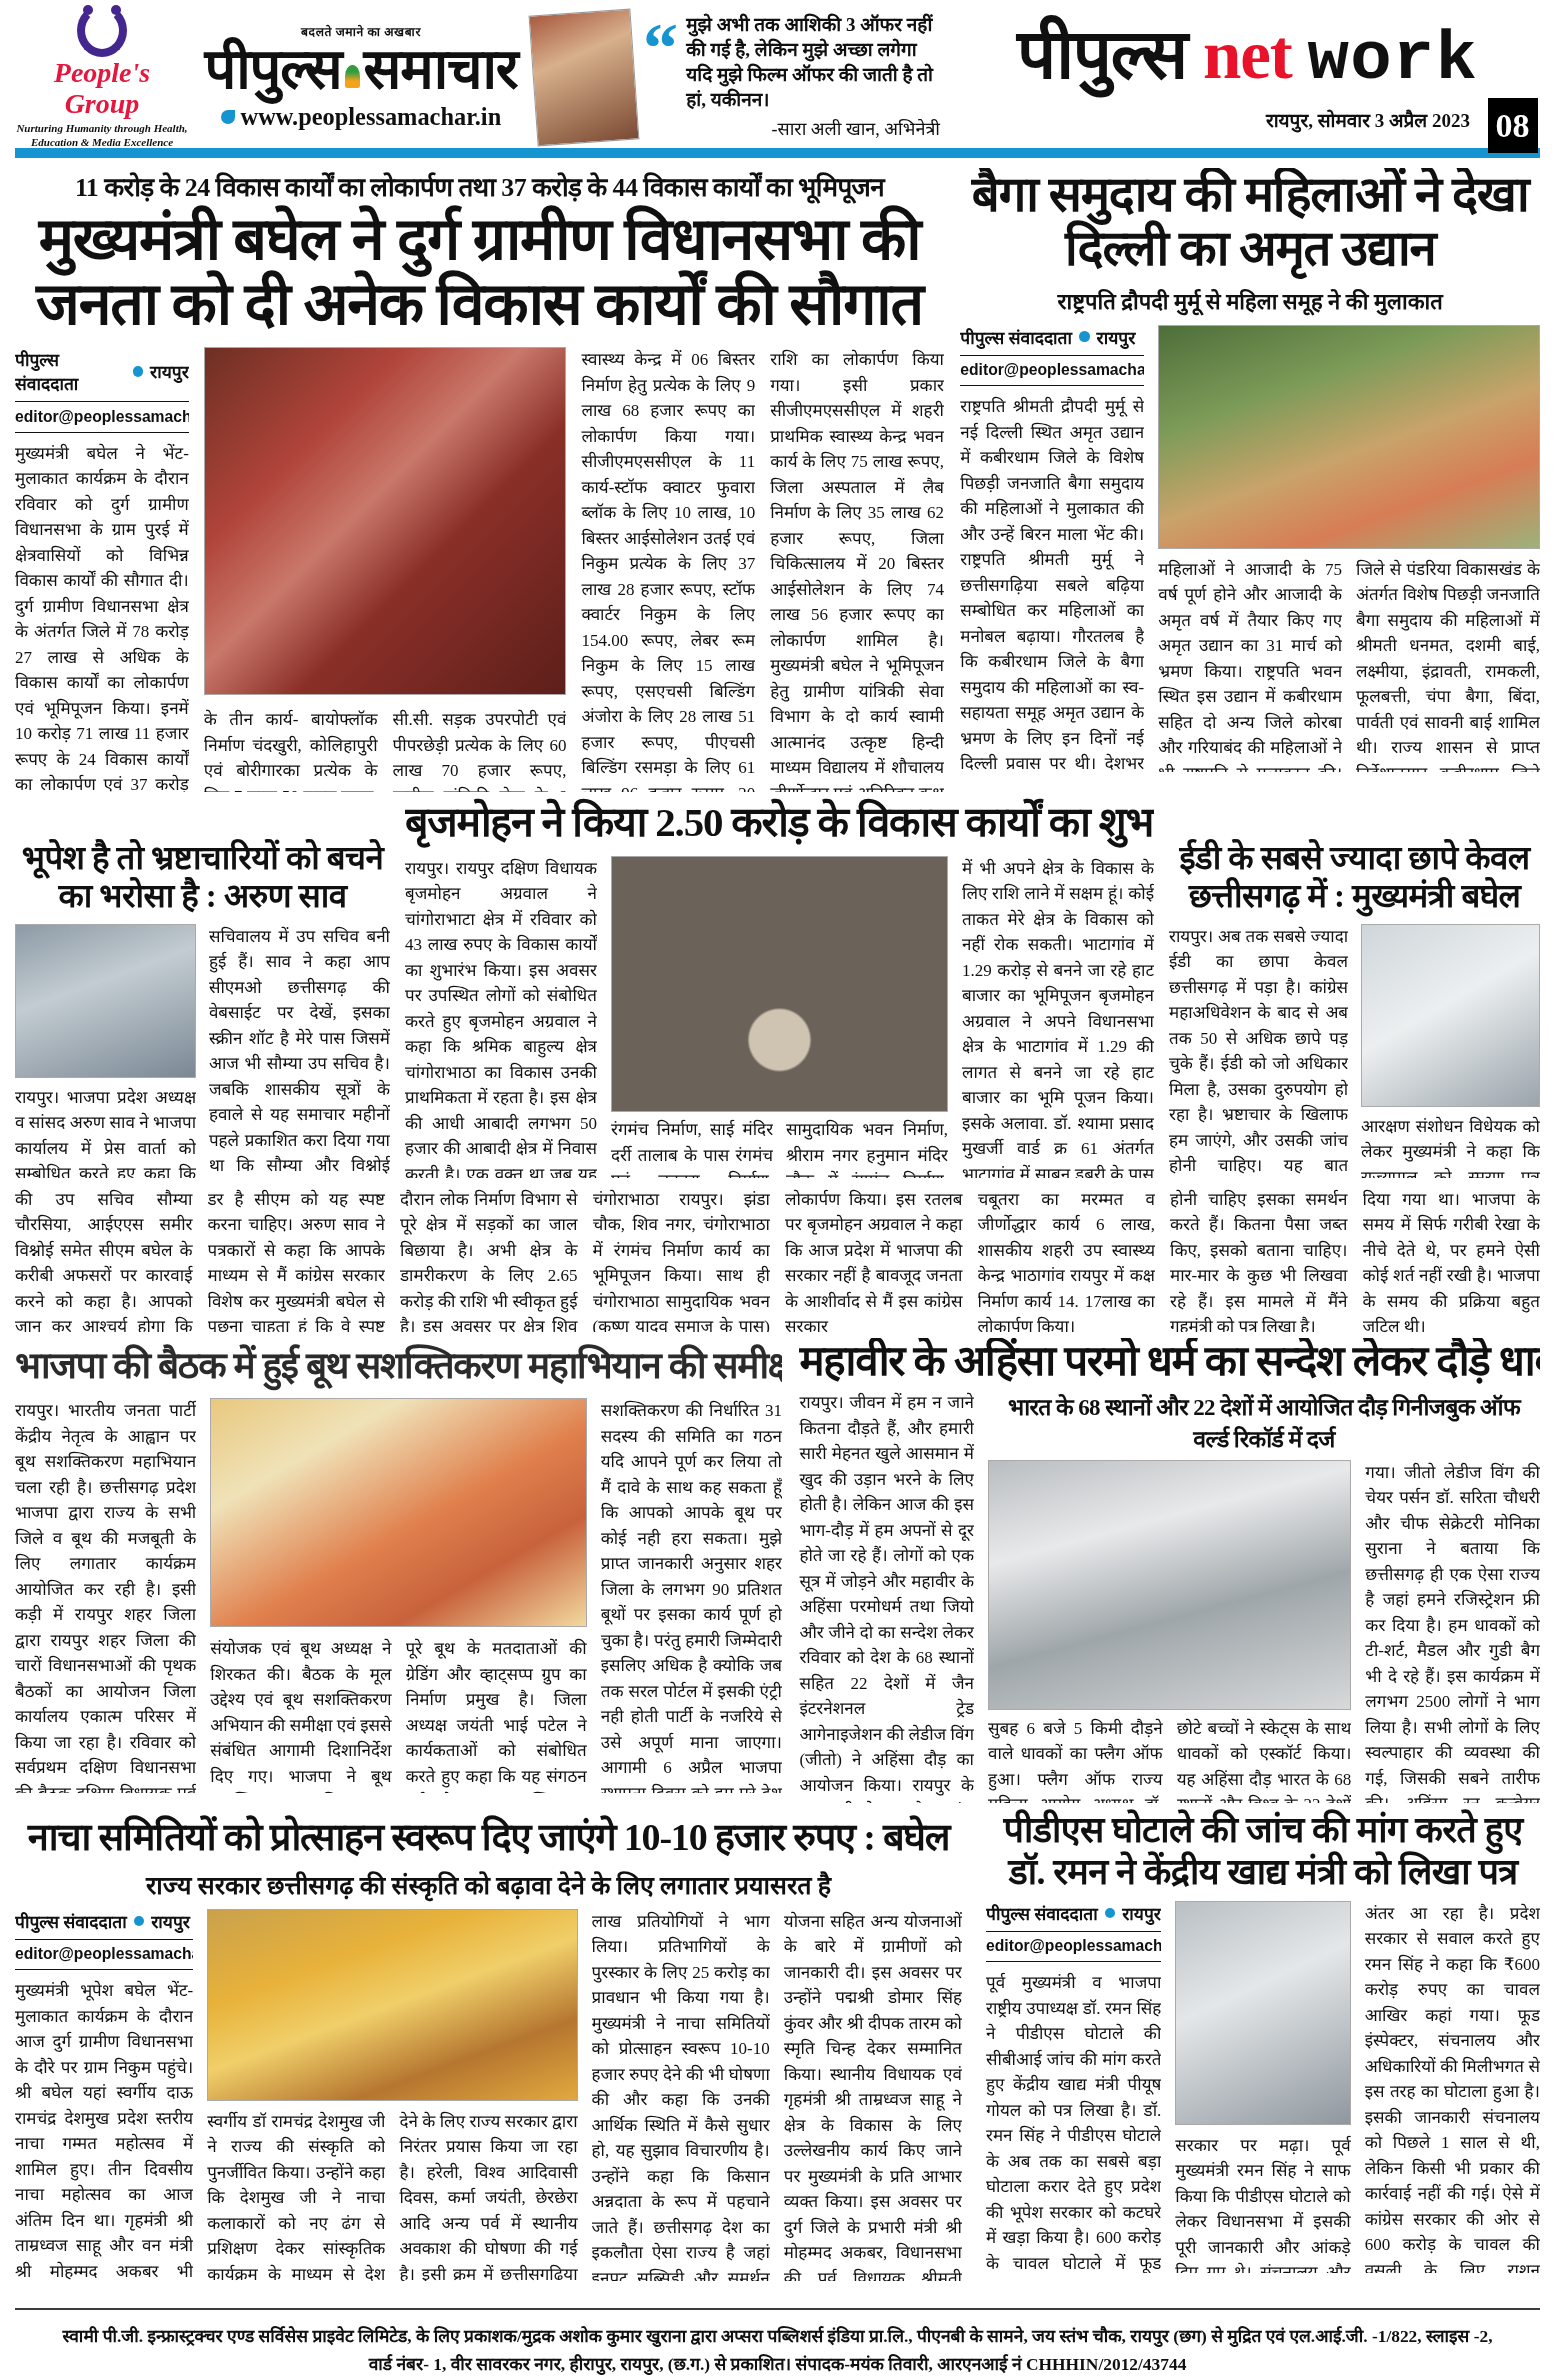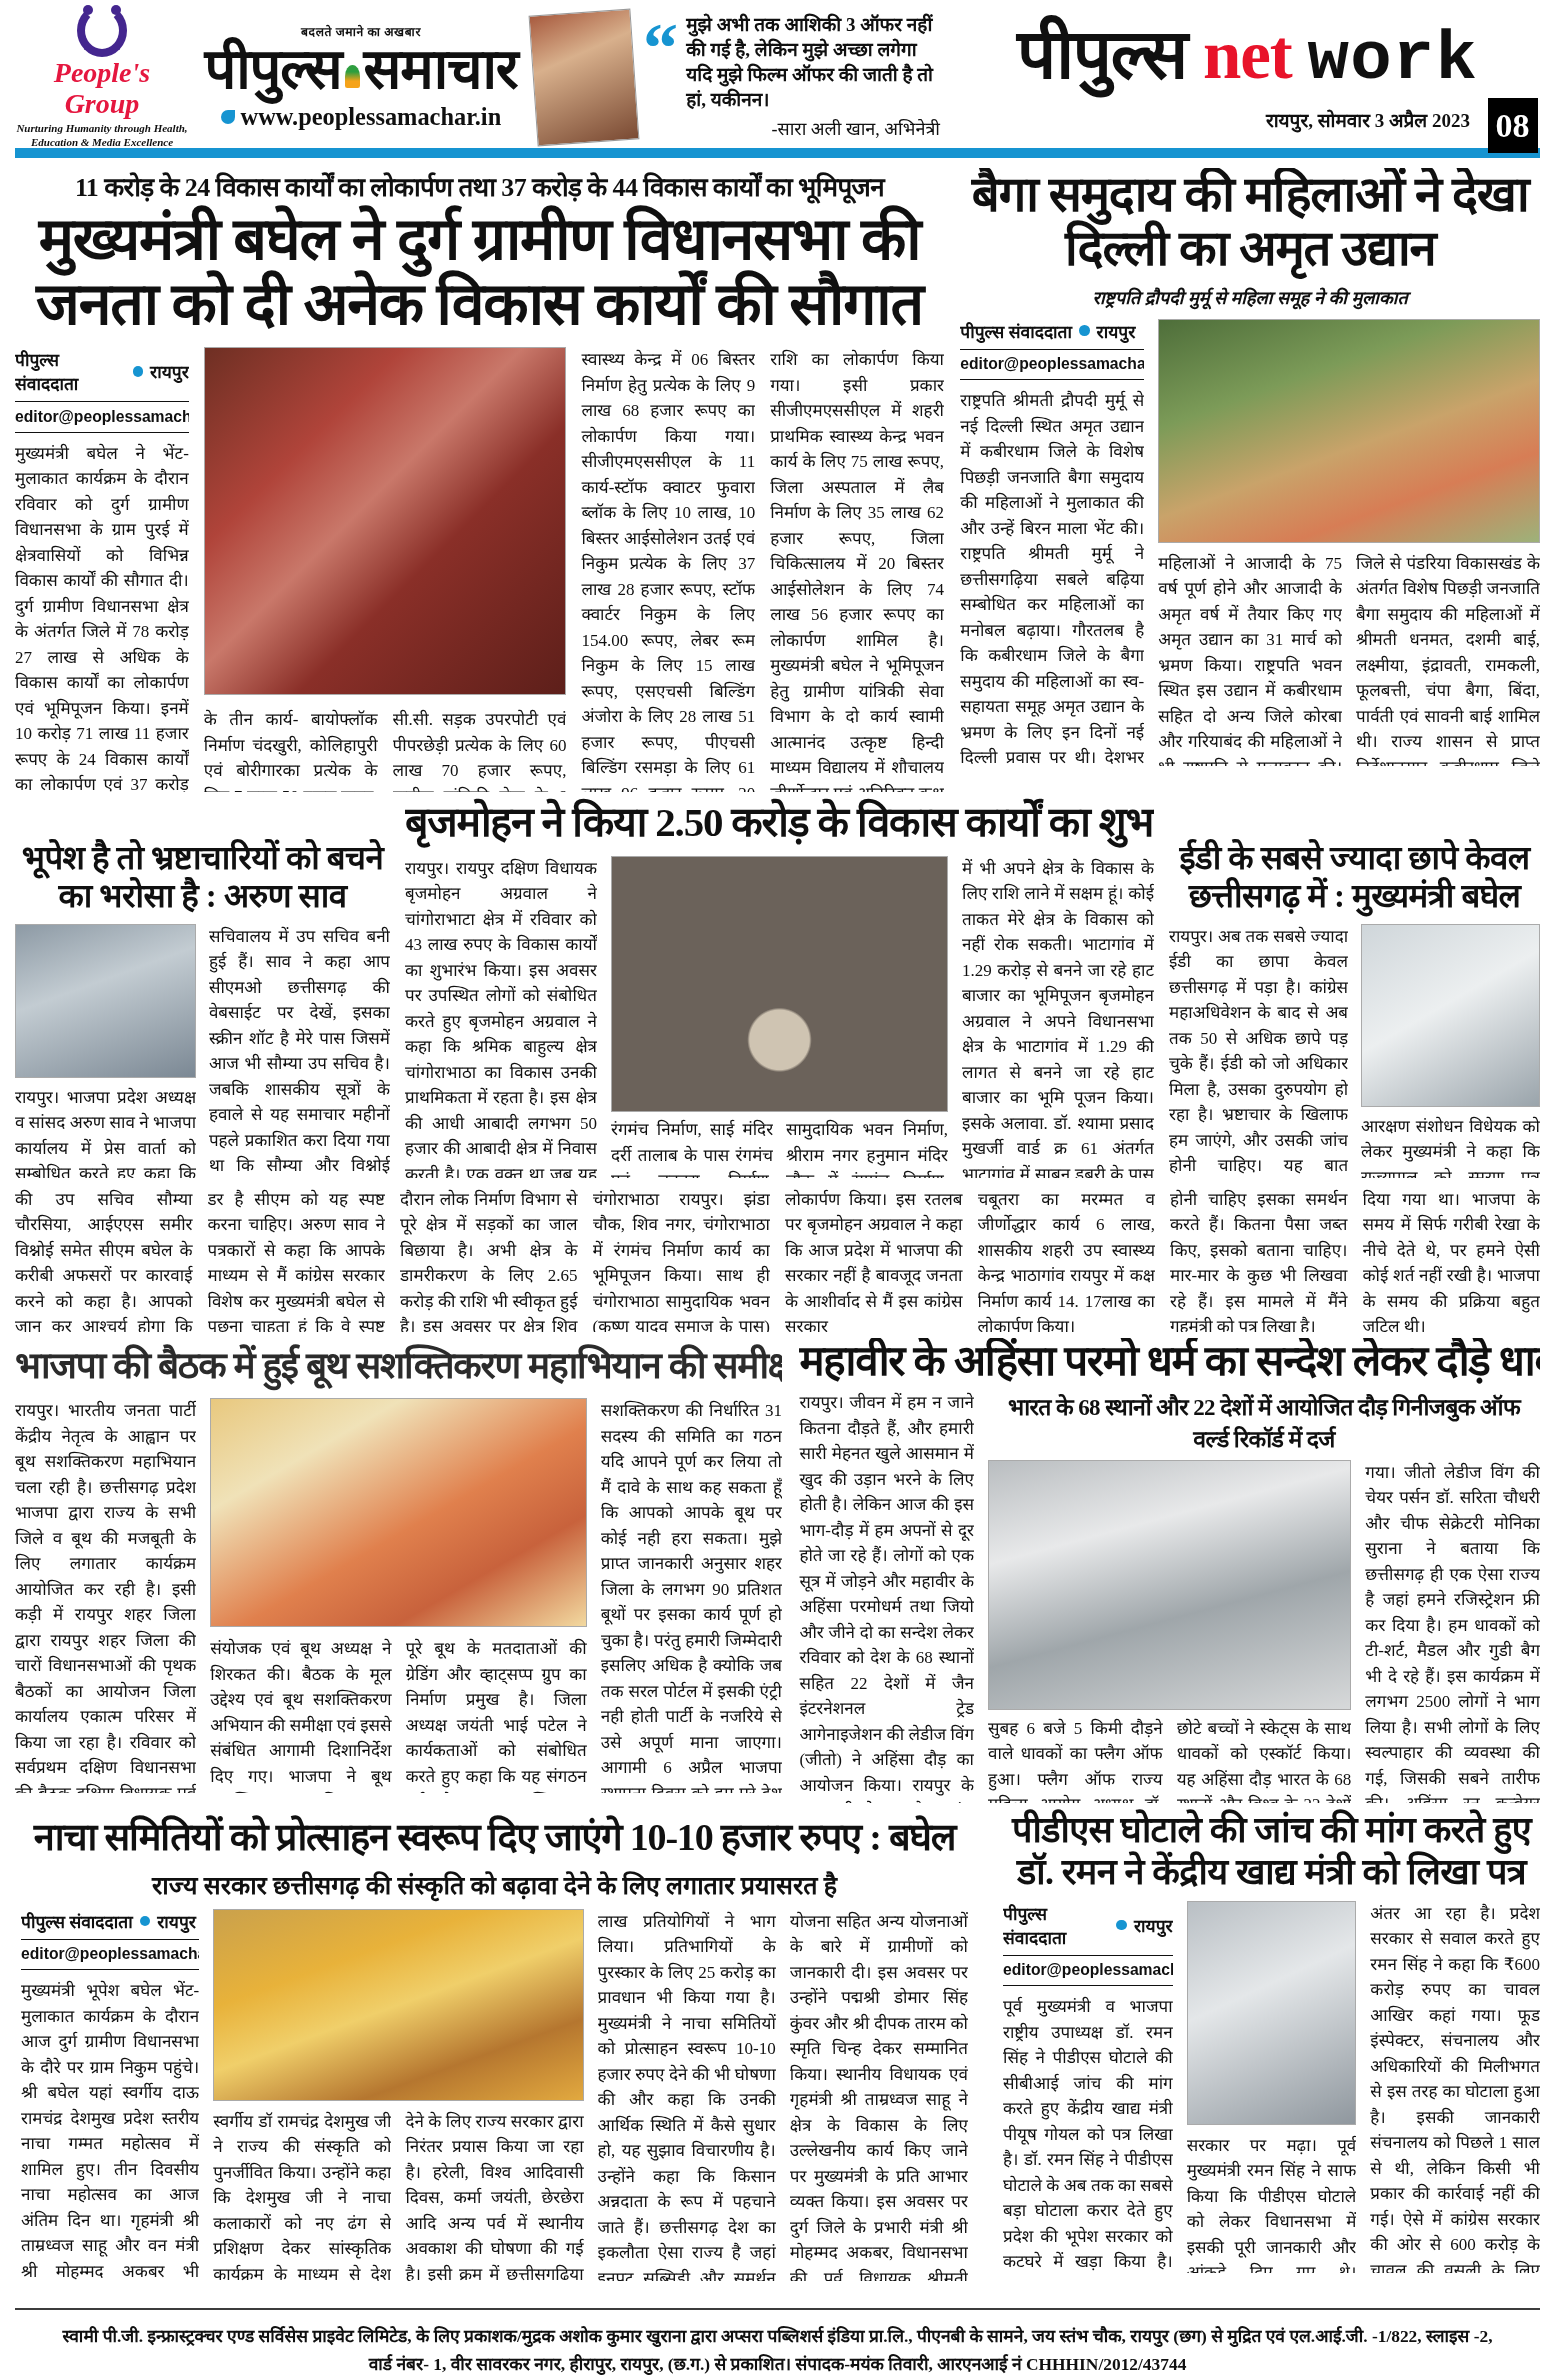--- a/index.html
+++ b/index.html
@@ -53,21 +53,21 @@
   .band-a { display:flex; gap:16.3px; height:624px; }
   .lead { width:929px; flex:none; }
   .kicker { font-size:26px; font-weight:bold; text-align:center; letter-spacing:-0.6px; }
   .hl-xl { font-size:59px; font-weight:bold; text-align:center; line-height:1.1; letter-spacing:-1.2px; margin:3.5px 0 10.5px; }
   .lead-grid { display:grid; grid-template-columns:repeat(5,1fr); grid-template-rows:360px auto; gap:0 15px; height:459px; }
   .ph-lead { height:348px; grid-column:2/4; grid-row:1;
     background:linear-gradient(135deg,#6e2f23 0%,#b0443a 28%,#c9786a 45%,#8a2f28 62%,#5d1f1a 100%); }
   .span2 { grid-row:1/3; }
   .baiga { flex:1; }
   .hl-lg { font-size:49px; font-weight:bold; text-align:center; line-height:1.12; letter-spacing:-1.2px; }
-  .subhead { font-size:18px; font-weight:bold; text-align:center; margin:8.1px 0 9.3px;font-style:italic; }
+  .subhead { font-size:22px; font-weight:bold; text-align:center; margin:8.1px 0 9.3px; }
   .baiga-grid { display:grid; grid-template-columns:repeat(3,1fr); grid-template-rows:232px auto; gap:0 14px; height:447px; }
   .ph-baiga { height:224px; grid-column:2/4; grid-row:1;
     background:linear-gradient(160deg,#4e6e3a 0%,#7c9b58 30%,#c9a36a 55%,#d77d55 75%,#9db27a 100%); }
   
   .band-b { height:543px; }
   .band-b-top { display:flex; gap:15px; height:386px; }
   .art-arun { width:375px; flex:none; }
   .hl-md { font-size:33px; font-weight:bold; text-align:center; line-height:1.15; letter-spacing:-0.6px; margin-bottom:8.1px;margin-top:48px; }
   .arun-grid { display:grid; grid-template-columns:1fr 1fr; gap:0 12.8px; }
   .ph-arun { height:154px; background:linear-gradient(160deg,#8d9aa5 0%,#c3ccd2 40%,#7b8894 100%); }
@@ -90,21 +90,21 @@
     background:linear-gradient(150deg,#e8c87e 0%,#f0e2b8 25%,#e0804d 55%,#c8623c 75%,#f2d9a0 100%); }
   .art-mahavir { flex:1; }
   .hl-mv { font-size:42px; font-weight:bold; text-align:center; letter-spacing:-1.2px; line-height:1.1; margin-bottom:5.8px; white-space:nowrap; }
   .mv-grid { display:grid; grid-template-columns:repeat(4,1fr); grid-template-rows:auto 256px auto; gap:0 14px; }
   .mv-sub { grid-column:2/5; grid-row:1; font-size:23px; font-weight:bold; text-align:center; margin-bottom:5.8px; letter-spacing:-0.6px; }
   .mv-c1 { grid-column:1; grid-row:1/4; }
   .ph-mv { grid-column:2/4; grid-row:2; height:250px;
     background:linear-gradient(165deg,#b9bdc0 0%,#e8e9ea 30%,#9fa6aa 60%,#d7d9da 100%); }
   .mv-c4 { grid-column:4; grid-row:2/4; }
   
-  .band-d { display:flex; gap:35px; height:491px; margin-top:5.8px;margin-left:6px; }
+  .band-d { display:flex; gap:24px; height:491px; margin-top:5.8px; }
   .art-nacha { width:947px; flex:none; }
   .hl-nacha { font-size:38px; font-weight:bold; text-align:center; letter-spacing:-1.2px; margin-bottom:5.8px; white-space:nowrap; }
   .nacha-sub { font-size:25px; font-weight:bold; text-align:center; margin-bottom:8.1px; }
   .nacha-grid { display:grid; grid-template-columns:repeat(5,1fr); grid-template-rows:200px auto; gap:0 14px; height:372px; }
   .ph-nacha { grid-column:2/4; grid-row:1; height:192px;
     background:linear-gradient(160deg,#caa14c 0%,#e8b23a 30%,#f0cf6a 50%,#b5762f 75%,#e2a93f 100%); }
   .art-pds { flex:1; }
   .hl-pds { font-size:36px; font-weight:bold; text-align:center; line-height:1.18; letter-spacing:-0.6px; margin-bottom:7px; }
   .pds-grid { display:grid; grid-template-columns:repeat(3,1fr); grid-template-rows:232px auto; gap:0 14px; height:372px; }
   .ph-pds { grid-column:2; grid-row:1; height:224px;

